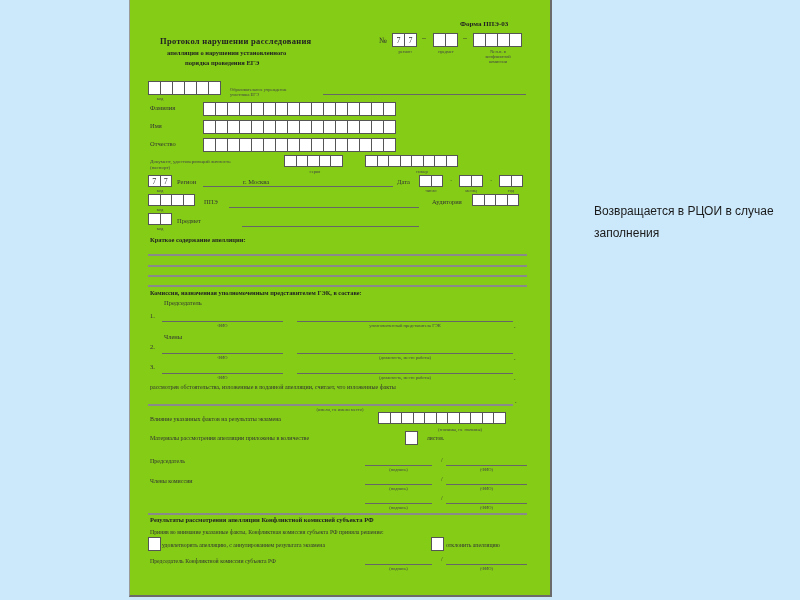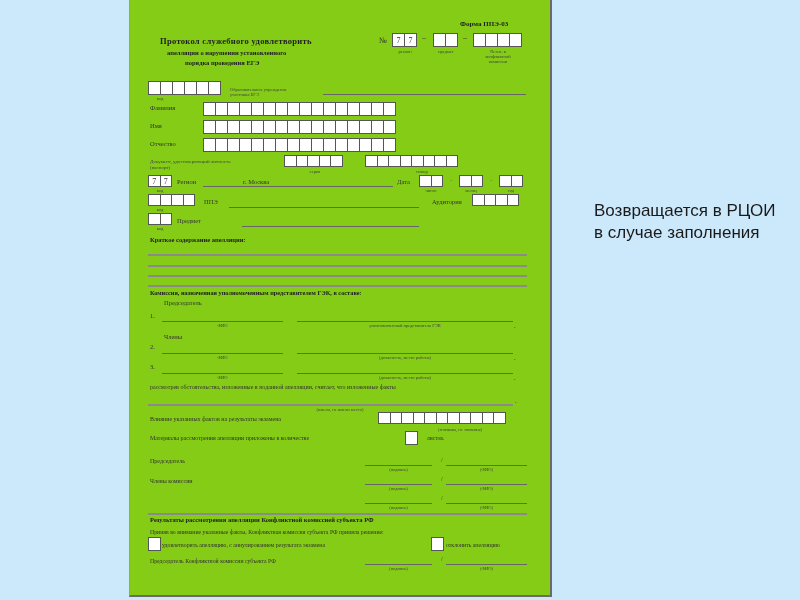--- a/index.html
+++ b/index.html
@@ -7,30 +7,30 @@
   .page { position:absolute; left:129px; top:0; width:423px; height:597px; background:#84cc16; border-right:2px solid #6b6b6b; border-bottom:2px solid #6b6b6b; border-left:1px solid #9a9a9a; box-sizing:border-box; }
   .t { position:absolute; white-space:nowrap; font-size:7px; line-height:8px; color:#333; }
   .tiny { font-size:4.5px; line-height:5px; color:#444; }
   .lbl { font-size:6.5px; color:#333; }
   .bold { font-weight:bold; color:#222; }
   .boxes { position:absolute; display:flex; }
   .box { width:13px; height:14px; border:1px solid #555; box-sizing:border-box; margin-right:-1px; font-size:8px; text-align:center; line-height:13px; color:#333; background:#fff; }
   .box.sm { height:12px; width:12.5px; line-height:11px; }
   .line { position:absolute; height:0; border-top:1px solid #666; }
   .thick { border-top:2px solid #8a8a8a; }
-  .side-note { position:absolute; left:594px; top:200px; width:190px; font-family:"Liberation Sans", sans-serif; font-size:17px; line-height:22px; color:#1a1a1a; }
+  .side-note { position:absolute; left:594px; top:200px; width:190px; font-family:"Liberation Sans", sans-serif; font-size:12px; line-height:22px; color:#1a1a1a; }
   .cap { position:absolute; font-size:4.5px; line-height:5px; color:#444; text-align:center; white-space:nowrap; }
 </style>
 </head>
 <body>
 
 <div class="page">
 
   <div class="t bold" style="left:330px;top:20px;font-size:7px;">Форма ППЭ-03</div>
-  <div class="t bold" style="left:30px;top:37px;font-size:8.5px;letter-spacing:0.3px;">Протокол служебного удовлетворить</div>
+  <div class="t bold" style="left:30px;top:37px;font-size:8.5px;letter-spacing:0.3px;">Протокол нарушении расследования</div>
   <div class="t bold" style="left:37px;top:49px;font-size:6.5px;">апелляции о нарушении установленного</div>
   <div class="t bold" style="left:55px;top:59px;font-size:6.5px;">порядка проведения ЕГЭ</div>
 
   <div class="t" style="left:249px;top:37px;font-size:8px;">№</div>
   <div class="boxes" style="left:262px;top:33px;">
     <div class="box">7</div>
     <div class="box">7</div>
   </div>
   <div class="t" style="left:292px;top:34px;font-size:8px;">–</div>
   <div class="boxes" style="left:303px;top:33px;">

